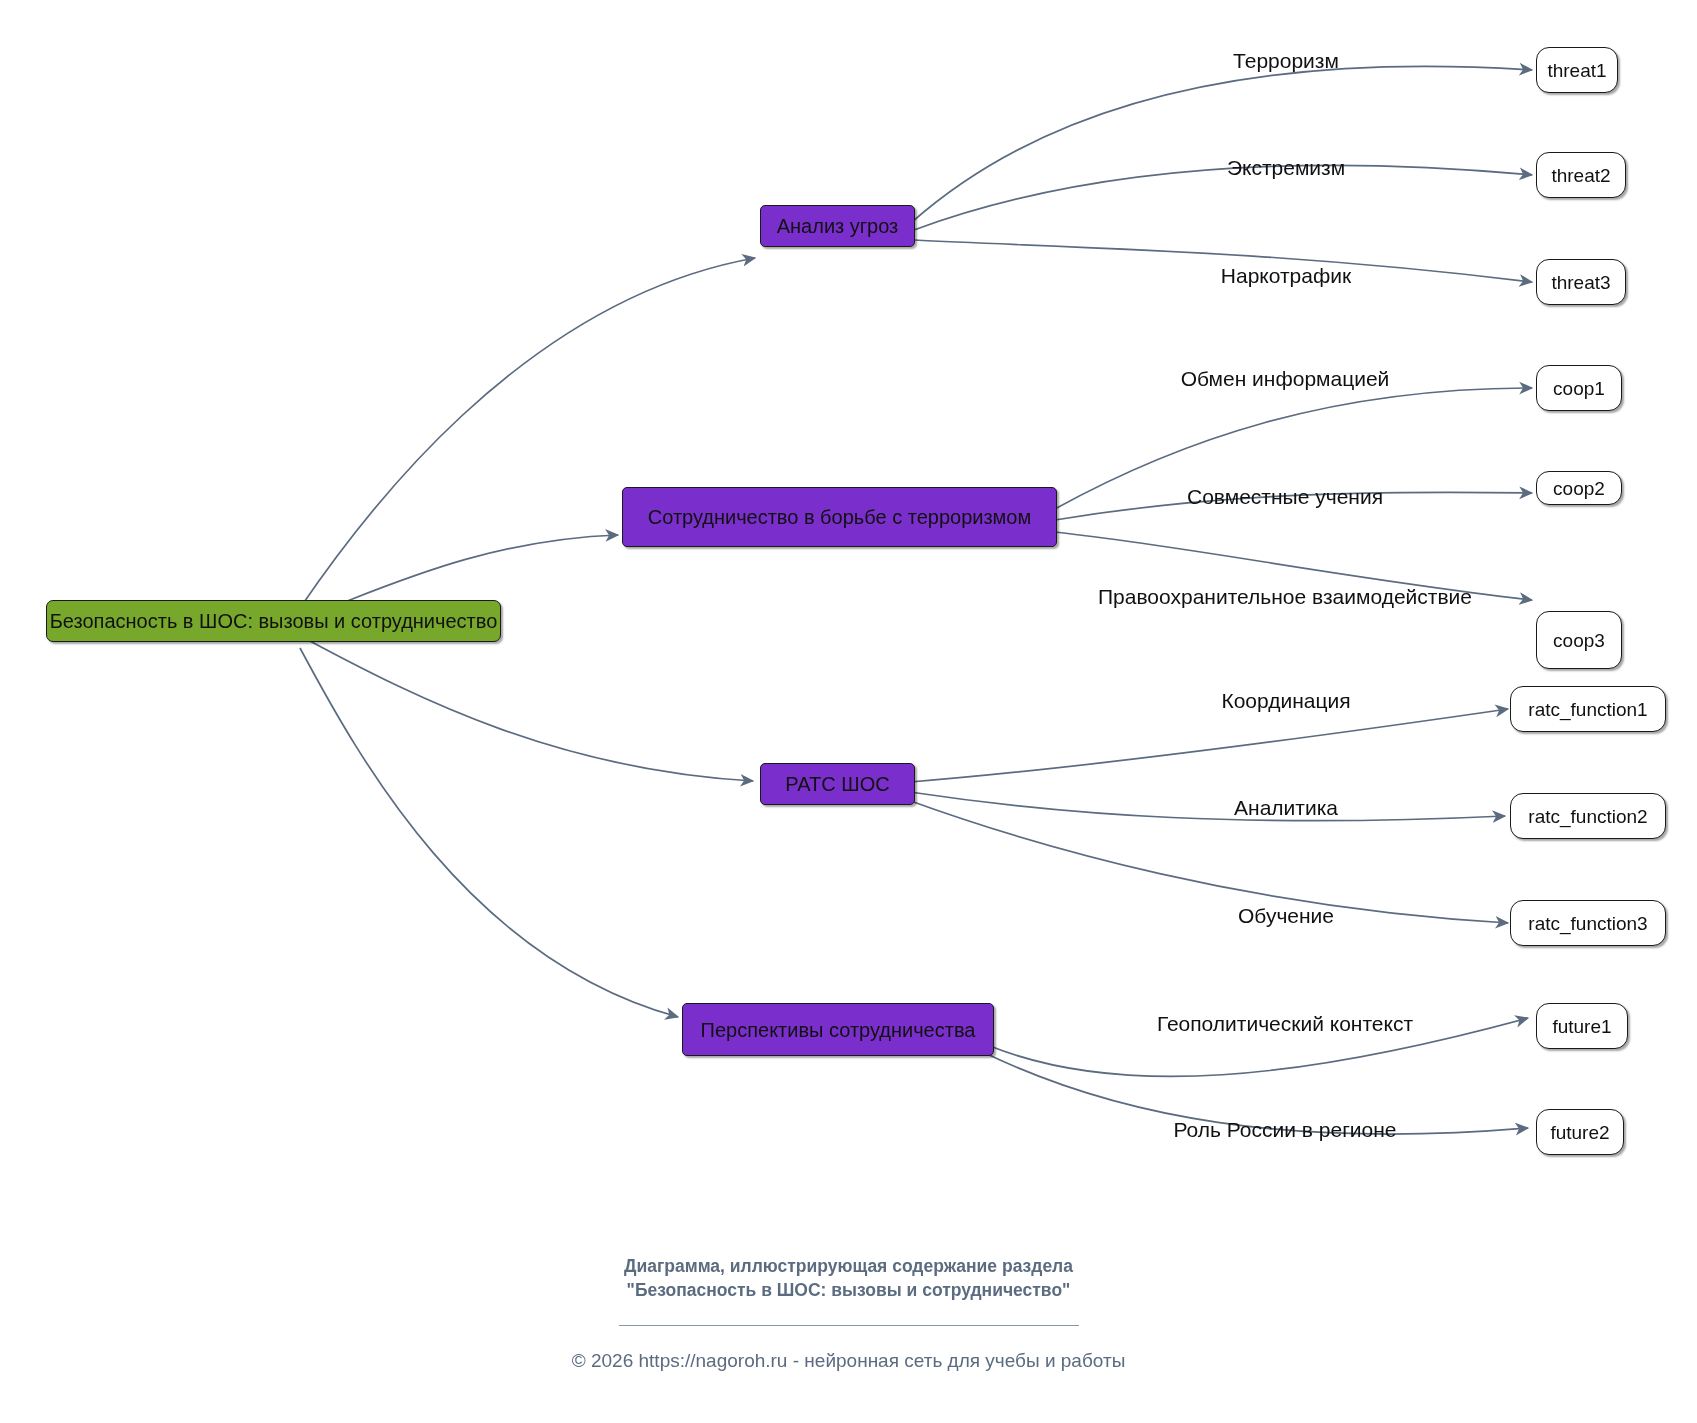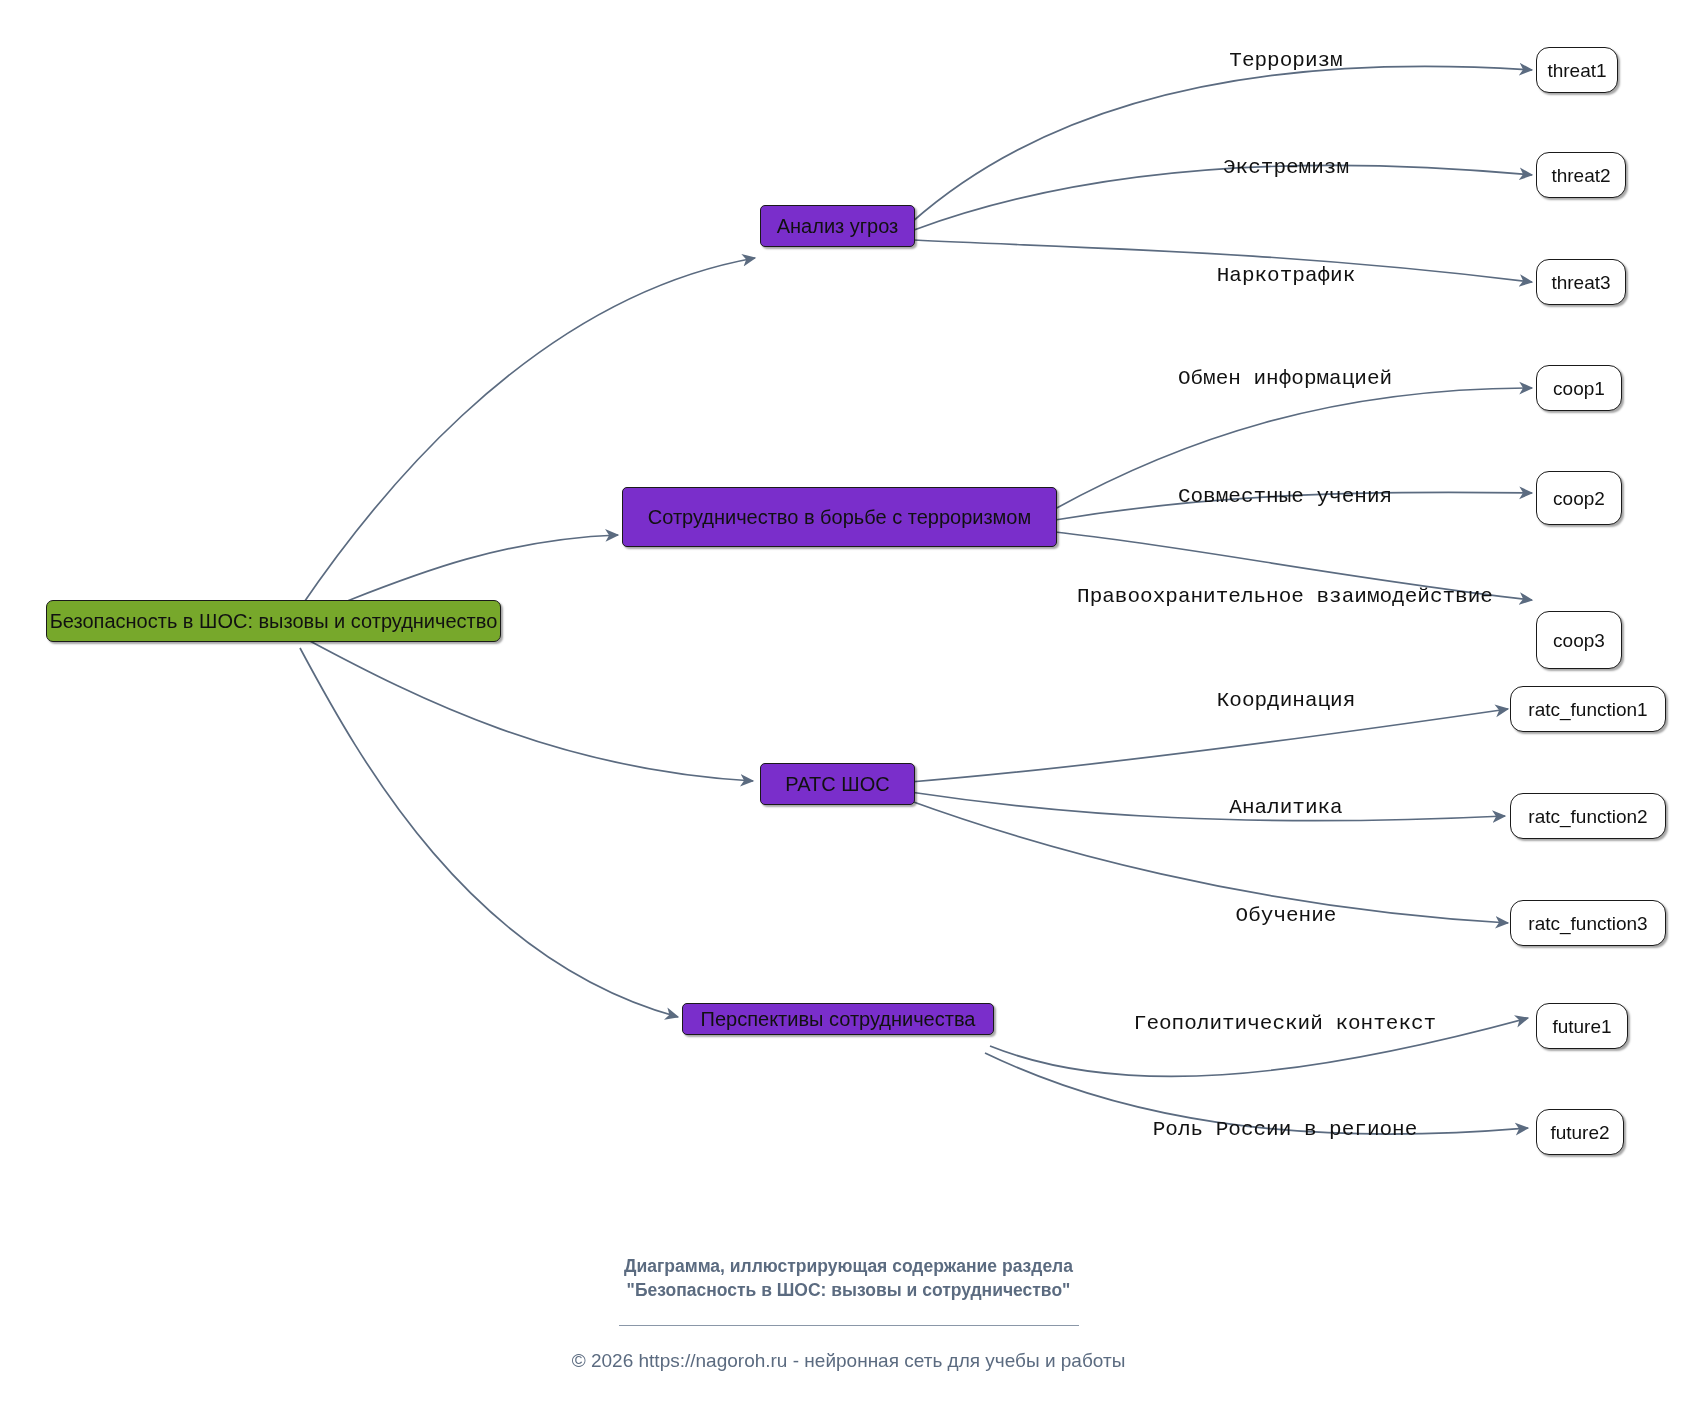--- a/index.html
+++ b/index.html
@@ -58,21 +58,21 @@
     background: #ffffff;
     border: 1.6px solid #1a1a1a;
     border-radius: 13px;
     color: #111111;
     font-size: 19px;
     box-shadow: 2px 2px 2px rgba(0,0,0,0.35);
     padding: 0 14px;
   }
   .edge-label {
     position: absolute;
-    font-family: Liberation Mono, monospace;
+    font-family: Liberation Sans, sans-serif;
     font-size: 21px;
     color: #111111;
     white-space: nowrap;
     transform: translateX(-50%);
     line-height: 1;
   }
   .caption {
     position: absolute;
     left: 0;
     width: 1697px;
@@ -144,38 +144,38 @@
   </div>
 
   <div class="node node-branch" style="left:622px; top:487px; width:435px; height:60px;">
     <span>Сотрудничество в борьбе с терроризмом</span>
   </div>
 
   <div class="node node-branch" style="left:760px; top:763px; width:155px; height:42px;">
     <span>РАТС ШОС</span>
   </div>
 
-  <div class="node node-branch" style="left:682px; top:1003px; width:312px; height:32px;">
+  <div class="node node-branch" style="left:682px; top:1003px; width:312px; height:53px;">
     <span>Перспективы сотрудничества</span>
   </div>
 
   <div class="node node-leaf" style="left:1536px; top:47px; width:82px; height:46px;">
     <span>threat1</span>
   </div>
   <div class="node node-leaf" style="left:1536px; top:152px; width:90px; height:46px;">
     <span>threat2</span>
   </div>
   <div class="node node-leaf" style="left:1536px; top:259px; width:90px; height:46px;">
     <span>threat3</span>
   </div>
 
   <div class="node node-leaf" style="left:1536px; top:365px; width:86px; height:46px;">
     <span>coop1</span>
   </div>
-  <div class="node node-leaf" style="left:1536px; top:471px; width:86px; height:54px;">
+  <div class="node node-leaf" style="left:1536px; top:471px; width:86px; height:34px;">
     <span>coop2</span>
   </div>
   <div class="node node-leaf" style="left:1536px; top:611px; width:86px; height:58px;">
     <span>coop3</span>
   </div>
 
   <div class="node node-leaf" style="left:1510px; top:686px; width:156px; height:46px;">
     <span>ratc_function1</span>
   </div>
   <div class="node node-leaf" style="left:1510px; top:793px; width:156px; height:46px;">

